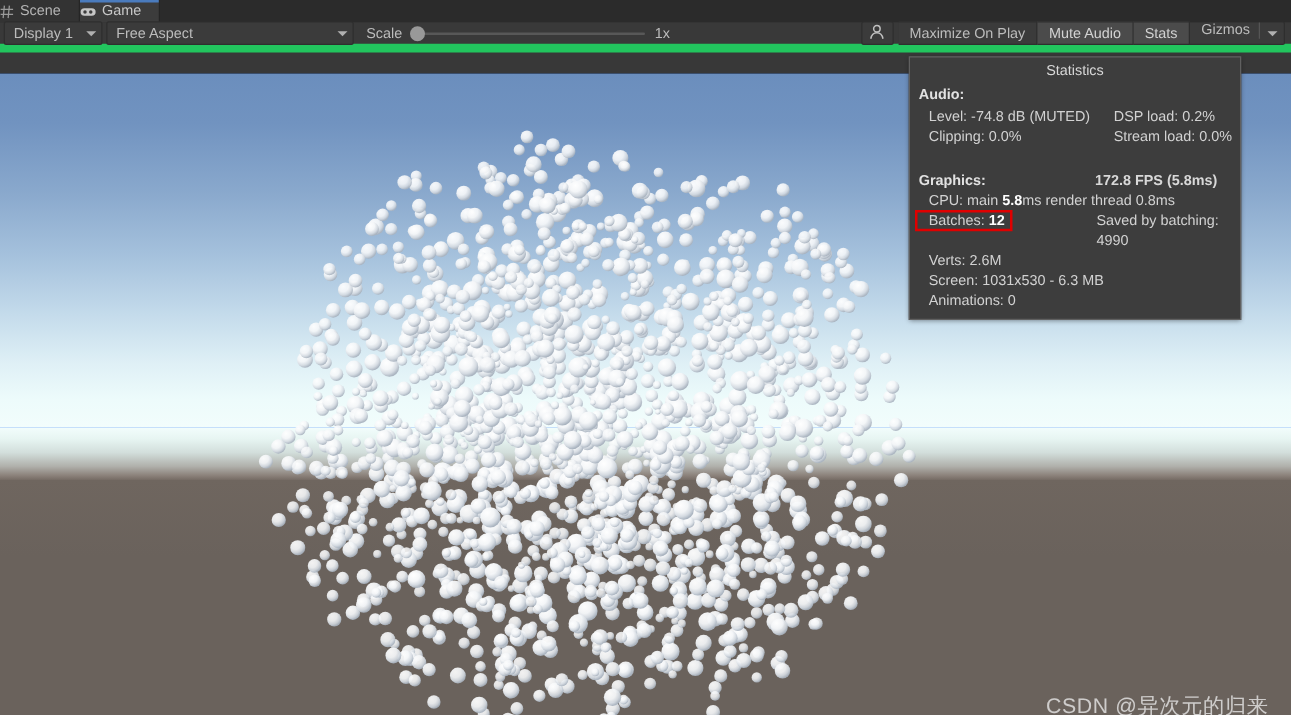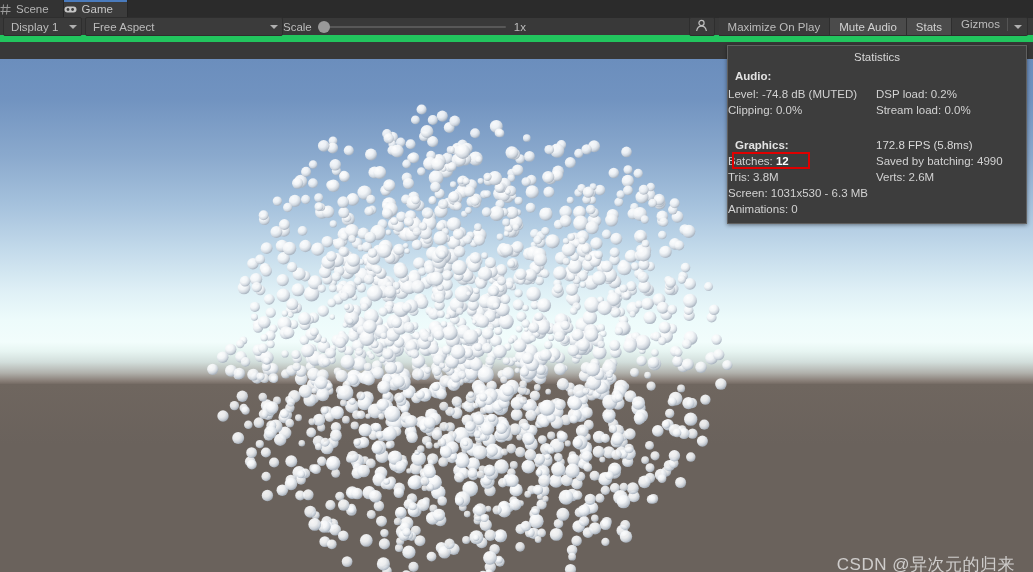--- a/index.html
+++ b/index.html
@@ -70,21 +70,21 @@
   .tb-dropdown.aspect  { width: 198px; }
   .caret {
     width: 0; height: 0;
     border-left: 4px solid transparent;
     border-right: 4px solid transparent;
     border-top: 4px solid #b0b0b0;
     margin-left: 5px;
   }
   .scale-wrap {
     display: flex; align-items: center;
-    gap: 6px;
+    margin-left: 10px; gap: 6px;
   }
   .scale-label { color: #bcbcbc; }
   .slider {
     position: relative;
     width: 188px; height: 16px;
     display: flex; align-items: center;
     cursor: default;
   }
   .slider .track {
     position: absolute; left: 0; right: 0; top: 50%;
@@ -182,21 +182,21 @@
     position: absolute; right: 18px; bottom: 12px;
     font-size: 17px;
     color: rgba(235,235,235,0.78);
     letter-spacing: 0.5px;
     user-select: none;
   }
 
   
   .stats-panel {
     position: absolute; left: 727px; top: 45px;
-    width: 300px;
+    width: 266px;
     background: #3d3d3d;
     border: 1px solid #606060;
     box-shadow: 0 1px 4px rgba(0,0,0,0.45);
     color: #d2d2d2;
     font-size: 11.5px;
     padding: 3px 0 6px 0;
   }
   .stats-title {
     text-align: center;
     font-size: 11.5px;
@@ -205,33 +205,34 @@
   }
   .sec-head {
     font-weight: bold;
     color: #e2e2e2;
     padding: 0 0 2px 7px;
     line-height: 15px;
   }
   .srow {
     display: flex;
     line-height: 16px;
+    padding-left: 15px;
     position: relative;
   }
   .srow .c1 { width: 148px; }
   .srow .c2 { }
   .srow.full .c1 { width: auto; }
   .graph-head {
     display: flex; align-items: baseline;
     line-height: 16px;
     padding-left: 7px;
     margin-top: 19px;
   }
   .graph-head .ghl { font-weight: bold; color: #e2e2e2; width: 141px; }
-  .graph-head .fps { color: #d8d8d8; }
+  .graph-head .fps { color: #d8d8d8; font-weight: bold; }
   .b { font-weight: bold; color: #ffffff; }
   .hl-box {
     position: absolute;
     left: 4px; top: -1px;
     width: 78px; height: 17px;
     border: 2px solid #e00000;
     pointer-events: none;
   }
 </style>
 </head>
@@ -2139,29 +2140,31 @@
     <div class="srow">
       <span class="c1">Clipping: 0.0%</span>
       <span class="c2">Stream load: 0.0%</span>
     </div>
 
     <div class="graph-head">
       <span class="ghl">Graphics:</span>
       <span class="fps">172.8 FPS (5.8ms)</span>
     </div>
 
+    <div class="srow full">
+      <span class="c1"><span>CPU: main </span><span class="b">5.8</span><span>ms  render thread 0.8ms</span></span>
+    </div>
 
     <div class="srow">
       <span class="hl-box"></span>
       <span class="c1"><span>Batches: </span><span class="b">12</span></span>
       <span class="c2">Saved by batching: 4990</span>
     </div>
 
     <div class="srow">
-      <span class="c1">Tris: 3.8M</span>
       <span class="c2">Verts: 2.6M</span>
     </div>
     <div class="srow full">
       <span class="c1">Screen: 1031x530 - 6.3 MB</span>
     </div>
     <div class="srow">
       <span class="c2">Animations: 0</span>
     </div>
   </div>
 

